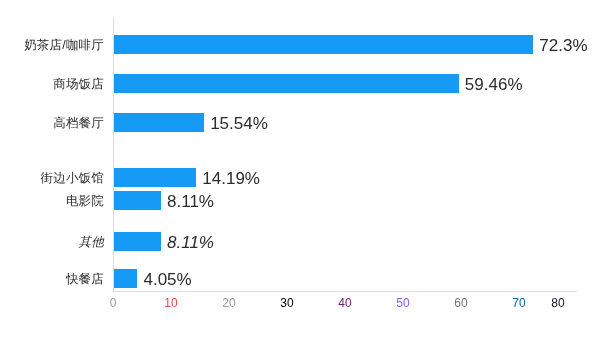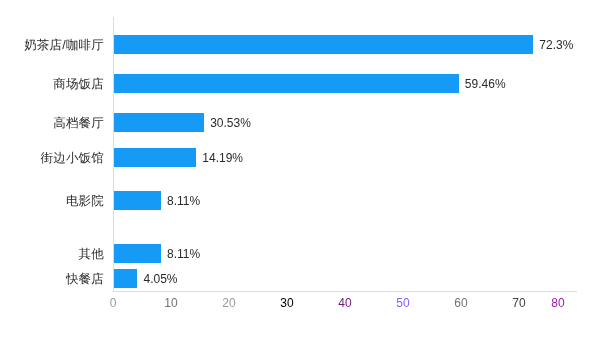--- a/index.html
+++ b/index.html
@@ -70,21 +70,21 @@
     left: 114px;
     top: 0;
     height: 19px;
     background: #159AF5;
   }
   .bar-value {
     position: absolute;
     top: 50%;
     transform: translateY(-50%);
     white-space: nowrap;
-    font-size: 12px;
+    font-size: 17px;
     color: #2b2b2b;
     line-height: 1;
   }
 
   
   .x-tick {
     position: absolute;
     top: 297px;
     width: 40px;
     margin-left: -20px;
@@ -110,49 +110,49 @@
           <div class="bar-value" style="left: 539.34px;">72.3%</div>
         </div>
         <div class="bar-row" style="top: 74px; border-radius: 6px;">
           <div class="cat-label">商场饭店</div>
           <div class="bar" title="商场饭店 59.46%" style="width: 344.868px; background: rgb(21, 154, 245);"></div>
           <div class="bar-value" style="left: 464.868px;">59.46%</div>
         </div>
         <div class="bar-row" style="top: 113px;">
           <div class="cat-label">高档餐厅</div>
           <div class="bar" title="高档餐厅 15.54%" style="width: 90.132px; background: rgb(21, 154, 245);"></div>
-          <div class="bar-value" style="left: 210.132px;">30.53%</div>
+          <div class="bar-value" style="left: 210.132px;">15.54%</div>
         </div>
-        <div class="bar-row" style="top: 148px;">
+        <div class="bar-row" style="top: 168px;">
           <div class="cat-label">街边小饭馆</div>
           <div class="bar" title="街边小饭馆 14.19%" style="width: 82.302px; background: rgb(21, 154, 245);"></div>
           <div class="bar-value" style="left: 202.302px;">14.19%</div>
         </div>
         <div class="bar-row" style="top: 191px;">
           <div class="cat-label">电影院</div>
           <div class="bar" title="电影院 8.11%" style="width: 47.038px; background: rgb(21, 154, 245);"></div>
           <div class="bar-value" style="left: 167.038px;">8.11%</div>
         </div>
-        <div class="bar-row" style="top: 244px;">
+        <div class="bar-row" style="top: 232px; font-style: italic;">
           <div class="cat-label">其他</div>
           <div class="bar" title="其他 8.11%" style="width: 47.038px; background: rgb(21, 154, 245);"></div>
           <div class="bar-value" style="left: 167.038px;">8.11%</div>
         </div>
         <div class="bar-row" style="top: 269px;">
           <div class="cat-label">快餐店</div>
           <div class="bar" title="快餐店 4.05%" style="width: 23.49px; background: rgb(21, 154, 245);"></div>
           <div class="bar-value" style="left: 143.49px;">4.05%</div>
         </div>
       </div>
     <div id="xticks">
         <div class="x-tick" style="left: 113px; color: rgb(154, 154, 154);">0</div>
-        <div class="x-tick" style="left: 171px; color: #737373; text-align: center;">10</div>
+        <div class="x-tick" style="left: 171px; color: #ef4444; text-align: center;">10</div>
         <div class="x-tick" style="left: 229px; color: rgb(154, 154, 154);">20</div>
         <div class="x-tick" style="left: 287px; color: #000000;">30</div>
         <div class="x-tick" style="left: 345px; color: #701a75;">40</div>
         <div class="x-tick" style="left: 403px; color: #8b5cf6;">50</div>
         <div class="x-tick" style="left: 461px; color: #737373;">60</div>
-        <div class="x-tick" style="left: 519px; color: #404040;">70</div>
-        <div class="x-tick" style="left: 558px; color: #a21caf;">80</div>
+        <div class="x-tick" style="left: 519px; color: #0369a1;">70</div>
+        <div class="x-tick" style="left: 558px; color: #0f172a;">80</div>
       </div>
 
   </div>
 </div>
 
 </body></html>

